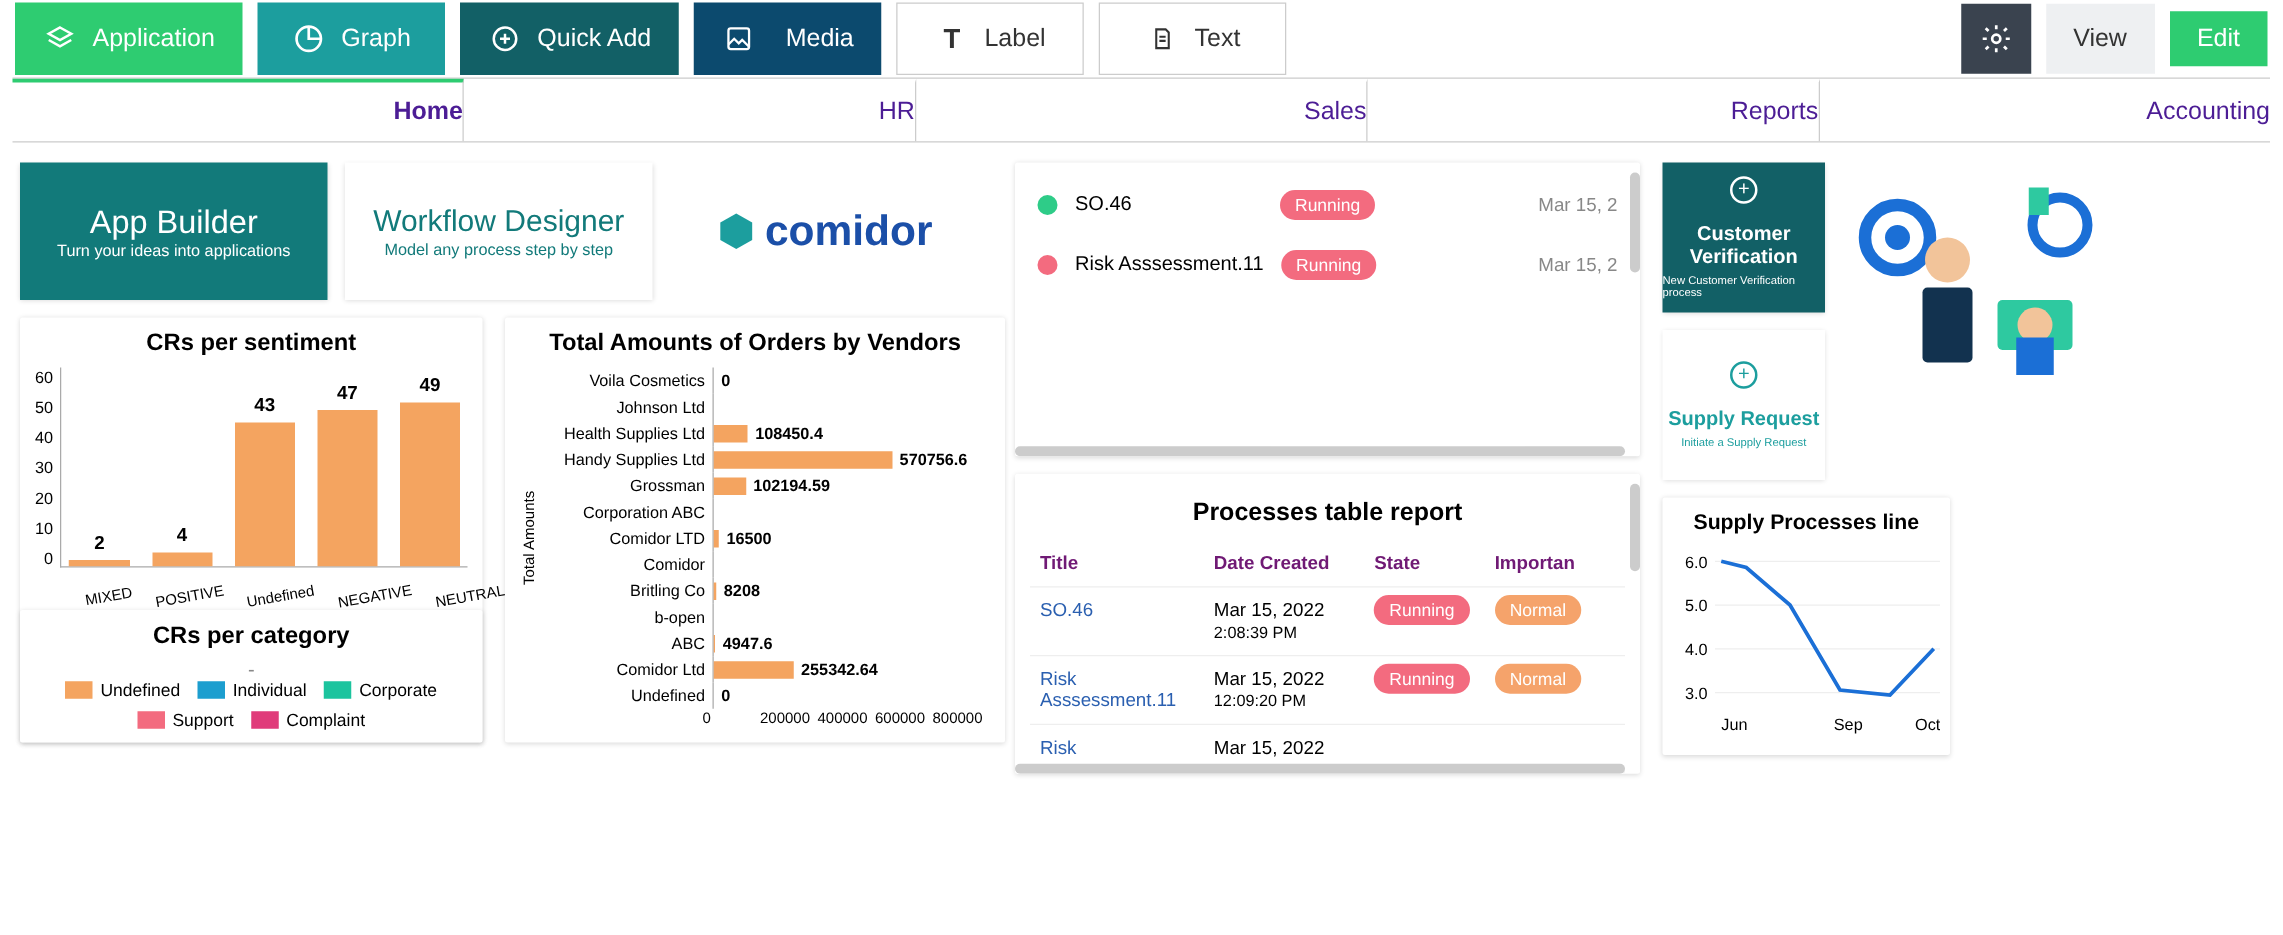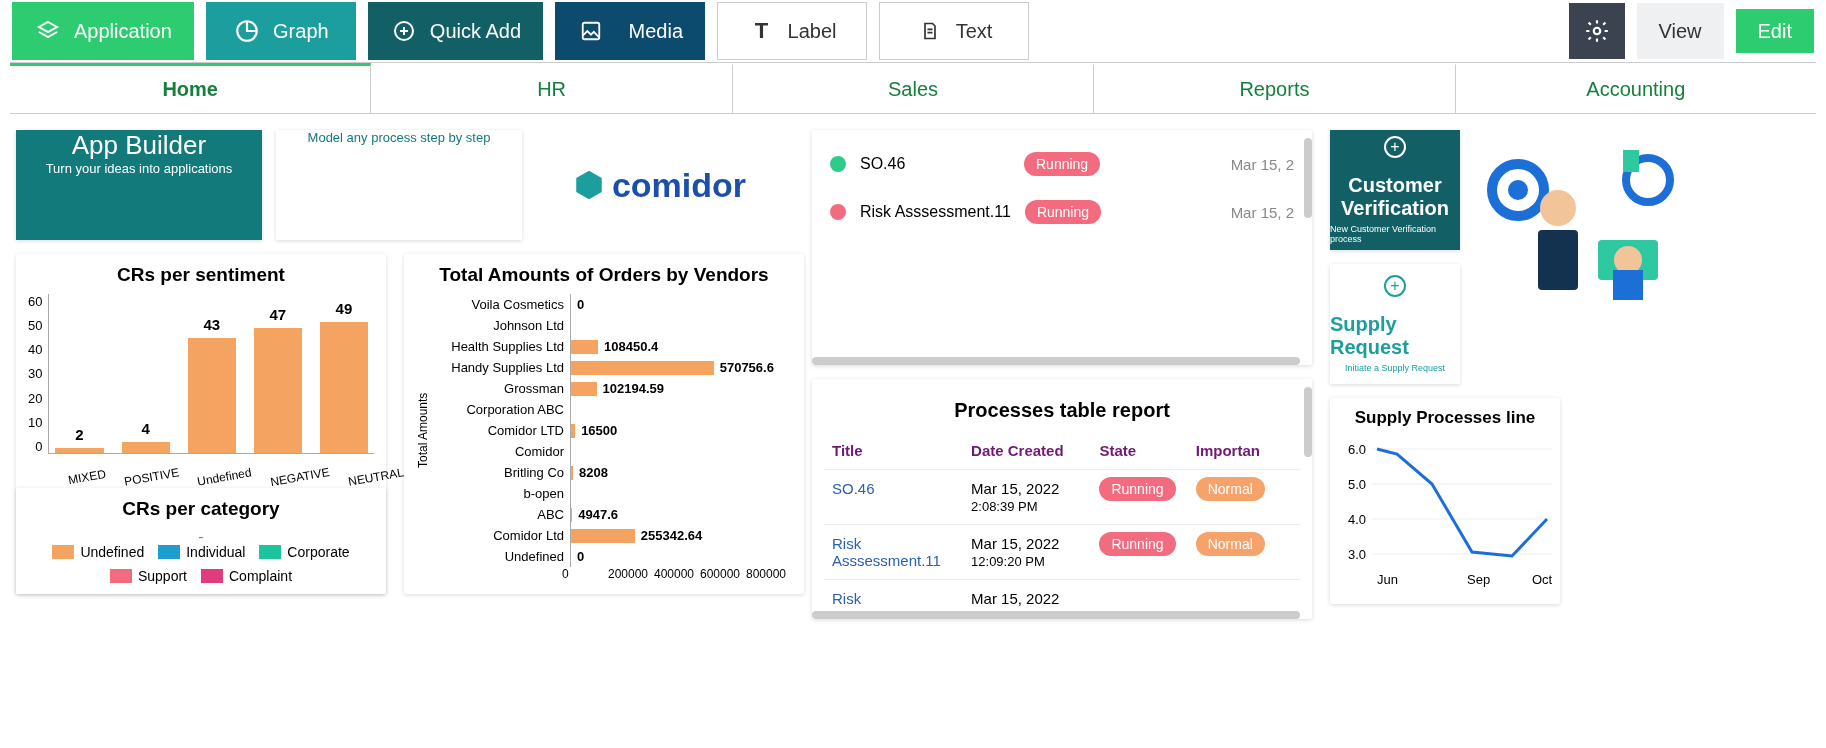--- a/index.html
+++ b/index.html
@@ -14,32 +14,32 @@
 .tbtn.darker{ background: #0c4a6e; justify-content: space-between; }
 .tbtn.white { background: #fff; border: 1px solid #ccc; color: #333; }
 .spacer { flex: 1; }
 .iconbtn { width: 56px; height: 56px; display:flex; align-items:center; justify-content:center; background:#3a434f; color:#fff; cursor:pointer; }
 .viewbtn { height:56px; padding:0 22px; background:#eef0f2; color:#333; display:flex;align-items:center; font-size:20px; cursor:pointer;}
 .editbtn { height:44px; padding:0 22px; background:#2ecc71; color:#fff; display:flex;align-items:center; font-size:20px; cursor:pointer;}
 .ticon { width:28px; height:28px; display:flex; align-items:center; justify-content:center; }
 
 
 .tabs { display:flex; border-top:1px solid #ccc; border-bottom:1px solid #ccc; margin:0 10px; }
-.tab  { flex:1; text-align:center; padding:12px 0; font-size:20px; color:#15803d; border-right:1px solid #ccc; border-top:3px solid transparent; cursor:pointer;}
+.tab  { flex:1; text-align:right; padding:12px 0; font-size:20px; color:#4c1d95; border-right:1px solid #ccc; border-top:3px solid transparent; cursor:pointer;}
 .tab.active { border-top:3px solid #2ecc71; font-weight:bold; }
 .tab:last-child{border-right:none;}
 
 
 .canvas { padding:16px; display:flex; gap:18px; }
 .col3 { width:500px; display:flex; flex-direction:column; gap:14px;}
 .card { background:#fff; box-shadow:0 1px 4px rgba(0,0,0,0.15); border-radius:2px; padding:10px 12px; }
 .botrow { display:flex; gap:18px; }
 
 
-.tile { height:110px; display:flex; flex-direction:column; align-items:center; box-shadow:0 1px 4px rgba(0,0,0,0.15);}
+.tile { height:110px; display:flex; flex-direction:column; align-items:center; justify-content:center; box-shadow:0 1px 4px rgba(0,0,0,0.15);}
 .tile.teal2{ background:#127a7a; color:#fff;}
 .tile h3{font-size:26px; font-weight:500;}
 .tile small{font-size:13px;}
 .tile.white h3{ color:#127a7a; font-size:24px;}
 .tile.white small{ color:#127a7a;}
 
 
 .chart-title{ text-align:center; font-weight:bold; font-size:19px; margin-bottom:8px;}
 .chartarea { position:relative; height:180px; display:flex;}
 .yaxis { display:flex; flex-direction:column; justify-content:space-between; font-size:13px; text-align:right; padding-right:6px; height:160px;}
@@ -79,21 +79,21 @@
 .tblhead,.tblrow{display:flex; padding:10px 8px; font-size:15px;}
 .tblhead{color:#701a75; font-weight:bold; border-bottom:1px solid #eee;}
 .tblrow{border-bottom:1px solid #eee;}
 .c-title{flex:1.3;} .c-date{flex:1.2;} .c-state{flex:0.9;} .c-imp{flex:0.9;}
 .tblrow .c-title{color:#2a5fb0;}
 
 
 .qtile{ width:130px; height:120px; display:flex;flex-direction:column;align-items:center;justify-content:center;gap:4px;box-shadow:0 1px 4px rgba(0,0,0,0.15);}
 .qtile.dark{background:#126066;color:#fff;}
 .qtile.light{background:#fff;color:#1c9e9e;}
-.qtile .big{font-size:20px;font-weight:600;margin-top:12px;}
+.qtile .big{font-size:16px;font-weight:600;margin-top:12px;}
 .qtile .small{font-size:9px;}
 .plus-circ{width:22px;height:22px;border:2px solid currentColor;border-radius:50%;display:flex;align-items:center;justify-content:center;font-size:16px;}
 
 
 .lcwrap{width:230px;}
 .lc-title{font-weight:bold; font-size:17px; text-align:center; margin-bottom:6px;}
 svg{display:block;}
 </style>
 </head>
 <body>
@@ -175,20 +175,21 @@
 
 <div class="canvas">
 
   <div style="display:flex;flex-direction:column;gap:14px;">
     <div style="display:flex;gap:14px;">
       <div class="tile teal2" style="width:246px">
         <h3>App Builder</h3>
         <small>Turn your ideas into applications</small>
       </div>
       <div class="tile white" style="width:246px;background:#fff;">
+        <h3>Workflow Designer</h3>
         <small>Model any process step by step</small>
       </div>
       <div style="width:246px;display:flex;align-items:center;justify-content:center;">
         <svg width="34" height="34" viewBox="0 0 24 24">
             <polygon points="12,2 21,7 21,17 12,22 3,17 3,7" fill="#1c9e9e"></polygon>
           </svg>
         <span style="font-size:34px;font-weight:bold;color:#1b4fa8;margin-left:6px;">comidor</span>
       </div>
     </div>
 

